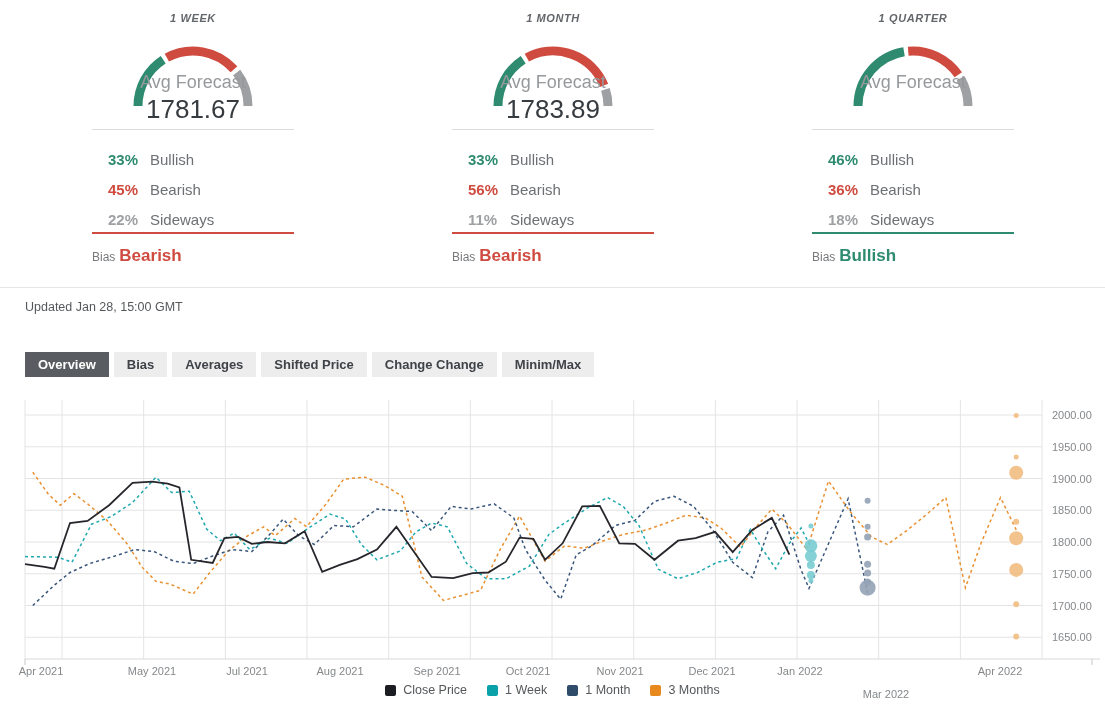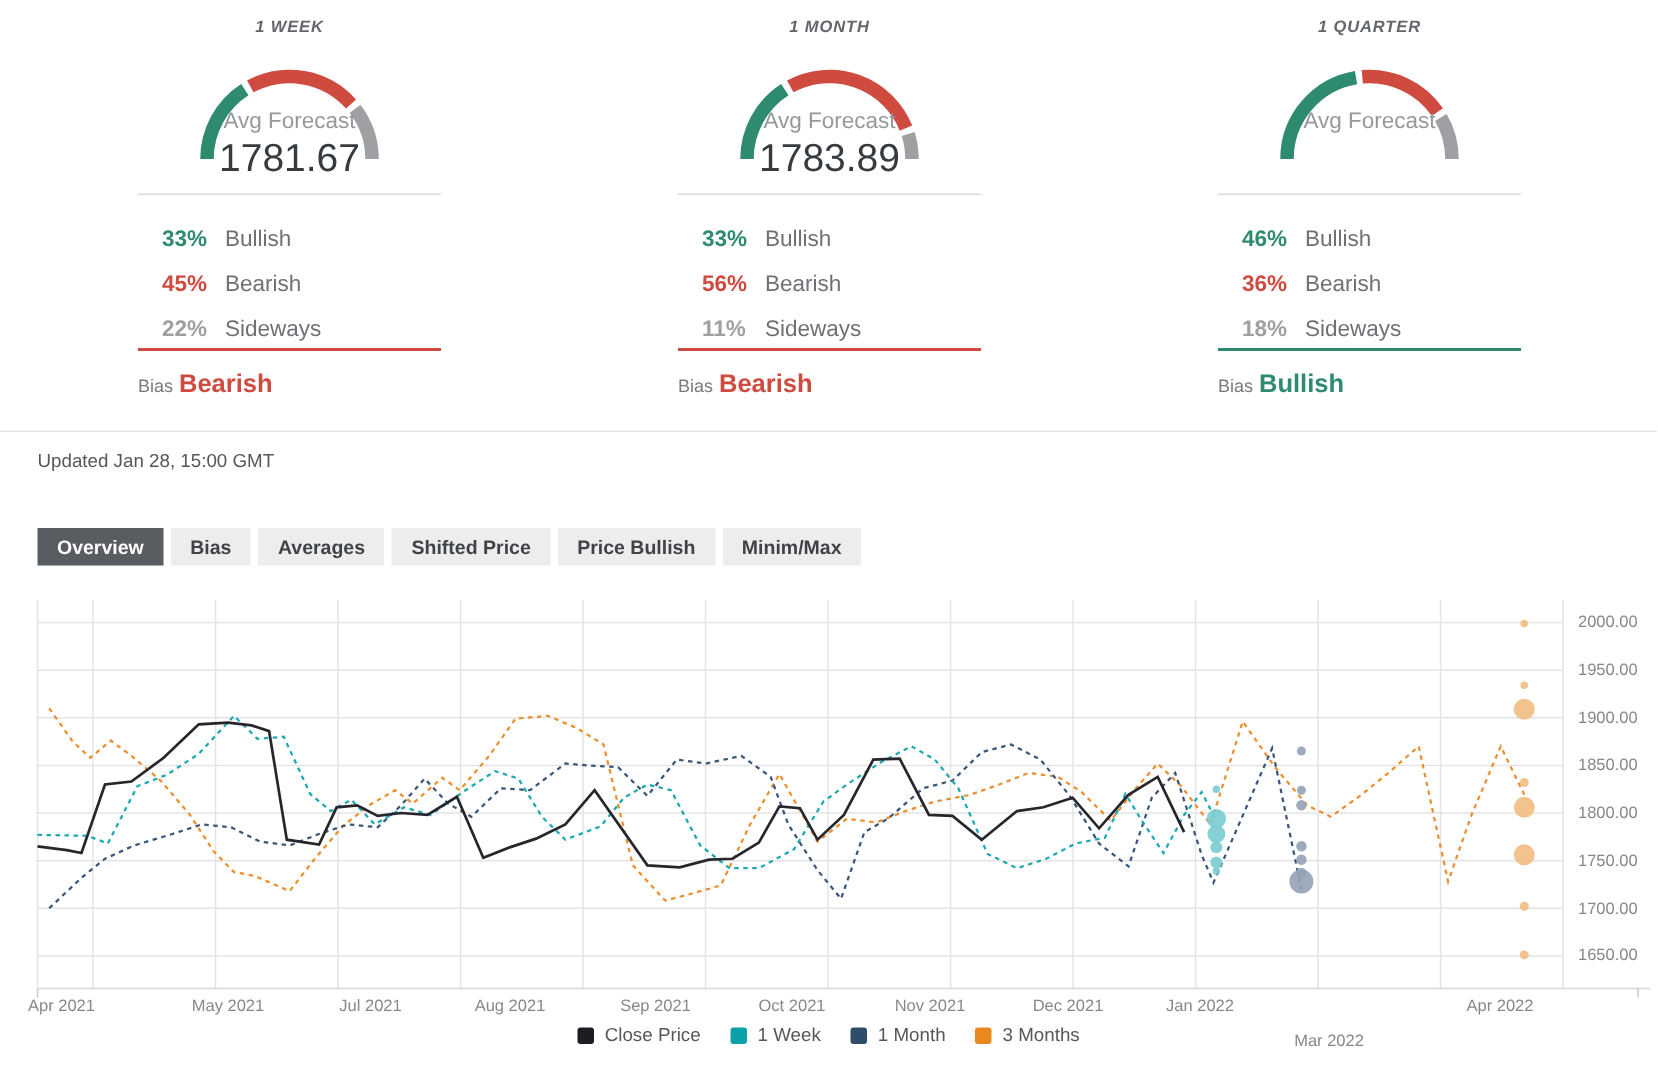--- a/index.html
+++ b/index.html
@@ -7,21 +7,21 @@
   body { font-family:"Liberation Sans", sans-serif; }
   #app { position:relative; width:1105px; height:720px; background:#fff; overflow:hidden; }
 
   
   .card { position:absolute; top:8px; width:202px; height:262px; }
   #card0 { left:92px; } #card1 { left:452px; } #card2 { left:812px; }
   .card-title { position:absolute; top:4px; left:0; width:100%; text-align:center;
     font-size:11px; font-style:italic; font-weight:bold; color:#63666a; letter-spacing:.6px; }
   .gauge-wrap { position:absolute; top:26px; left:26px; width:150px; height:82px; }
   .gauge-inner { position:absolute; top:38px; left:0; width:100%; text-align:center; }
-  .avg-label { font-size:15px; color:#96999c; }
+  .avg-label { font-size:18px; color:#96999c; }
   .avg-value { font-size:26px; color:#363b40; margin-top:1px; }
   .card-sep { position:absolute; top:121px; left:0; width:100%; height:1px; background:#dcdcdc; }
   .pct-rows { position:absolute; top:136px; left:16px; }
   .pct-row { height:30px; display:flex; align-items:center; font-size:15px; }
   .pct-val { font-weight:bold; width:42px; }
   .pct-label { color:#6d7074; }
   .bias-underline { position:absolute; top:224px; left:0; width:100%; height:2px; }
   .bias-row { position:absolute; top:238px; left:0; font-size:12px; color:#77797c; }
   .bias-value { font-size:17px; font-weight:bold; margin-left:4px; }
 
@@ -147,21 +147,21 @@
   </div>
 
   <div class="page-divider"></div>
   <div class="updated">Updated Jan 28, 15:00 GMT</div>
 
   <div class="tabbar">
     <button class="tab active">Overview</button>
     <button class="tab">Bias</button>
     <button class="tab">Averages</button>
     <button class="tab">Shifted Price</button>
-    <button class="tab">Price Bullish</button>
+    <button class="tab">Change Change</button>
     <button class="tab">Minim/Max</button>
   </div>
 
   <div class="chart">
     <svg id="plot" width="1105" height="270">
         <line x1="25" y1="20" x2="1042" y2="20" stroke="#e4e4e4" stroke-width="1"></line>
         <line x1="25" y1="51.75" x2="1042" y2="51.75" stroke="#e4e4e4" stroke-width="1"></line>
         <line x1="25" y1="83.5" x2="1042" y2="83.5" stroke="#e4e4e4" stroke-width="1"></line>
         <line x1="25" y1="115.25" x2="1042" y2="115.25" stroke="#e4e4e4" stroke-width="1"></line>
         <line x1="25" y1="147" x2="1042" y2="147" stroke="#e4e4e4" stroke-width="1"></line>

